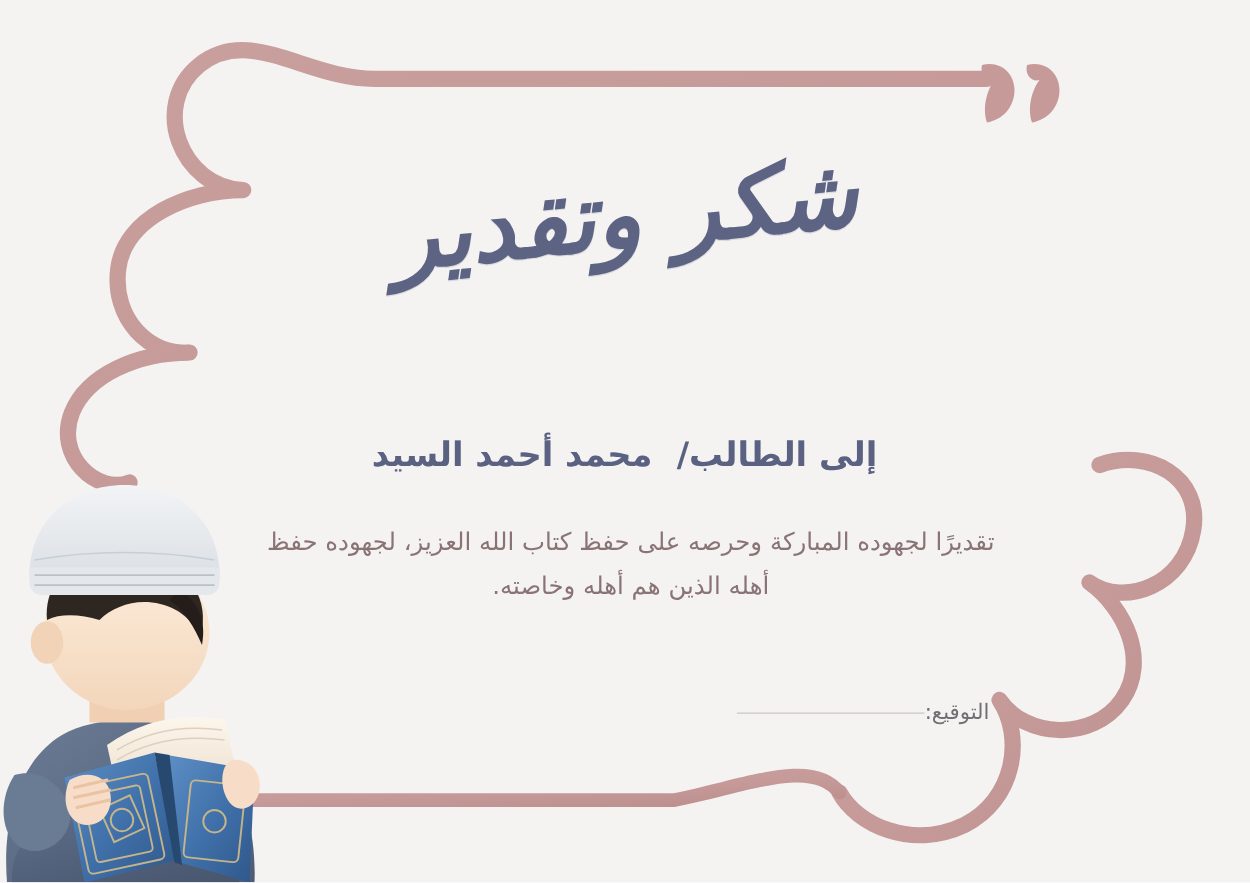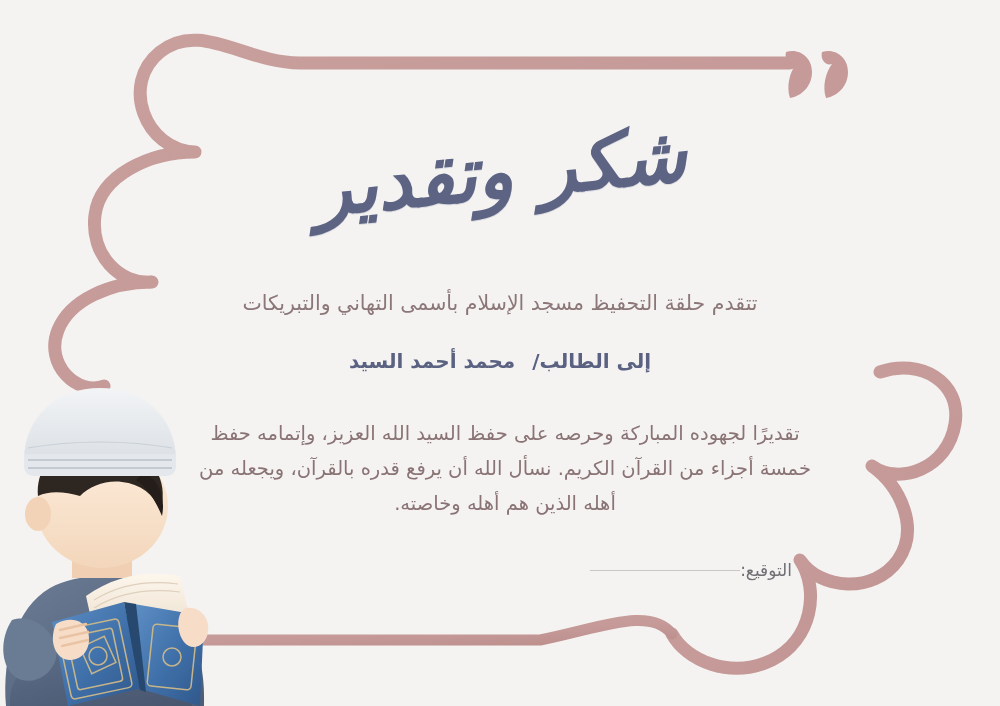--- a/index.html
+++ b/index.html
@@ -65,21 +65,21 @@
     letter-spacing: 0px;
   }
 
   .recipient {
     position: absolute;
     top: 349px;
     left: 0;
     right: 0;
     text-align: center;
     font-family: "DejaVu Sans", "Liberation Sans", sans-serif;
-    font-size: 20px;
+    font-size: 27px;
     font-weight: 700;
     color: #5a6181;
   }
   .recipient .rec-name {
     margin-right: 10px;
   }
 
   .body-text {
     position: absolute;
     top: 416px;
@@ -177,30 +177,28 @@
                C 848 86 838 96 826 98
                C 822 86 826 72 832 64
                C 826 66 820 60 822 52 Z"></path>
     </g>
   </svg>
 
   <div class="content">
 
     <div class="title">شكر وتقدير</div>
 
-    <div class="subtitle">تتقدم حلقة التحفيظ مسجد الإسلام بأسمى التهاني والتبريكات</div>
 
     <div class="recipient">
       <span class="rec-label">إلى الطالب/</span>
       <span class="rec-name">محمد أحمد السيد</span>
     </div>
 
     <div class="body-text">
-      <span class="bline">تقديرًا لجهوده المباركة وحرصه على حفظ السيد الله العزيز، وإتمامه حفظ</span>
-      <span class="bline">خمسة أجزاء من القرآن الكريم. نسأل الله أن يرفع قدره بالقرآن، ويجعله من</span>
+      <span class="bline">تقديرًا لجهوده المباركة وحرصه على حفظ كتاب الله العزيز، لجهوده حفظ</span>
       <span class="bline">أهله الذين هم أهله وخاصته.</span>
     </div>
 
     <div class="footer">
       <div class="footer-field">
         <span class="footer-label">التوقيع:</span>
         <span class="footer-rule"></span>
       </div>
     </div>
 

